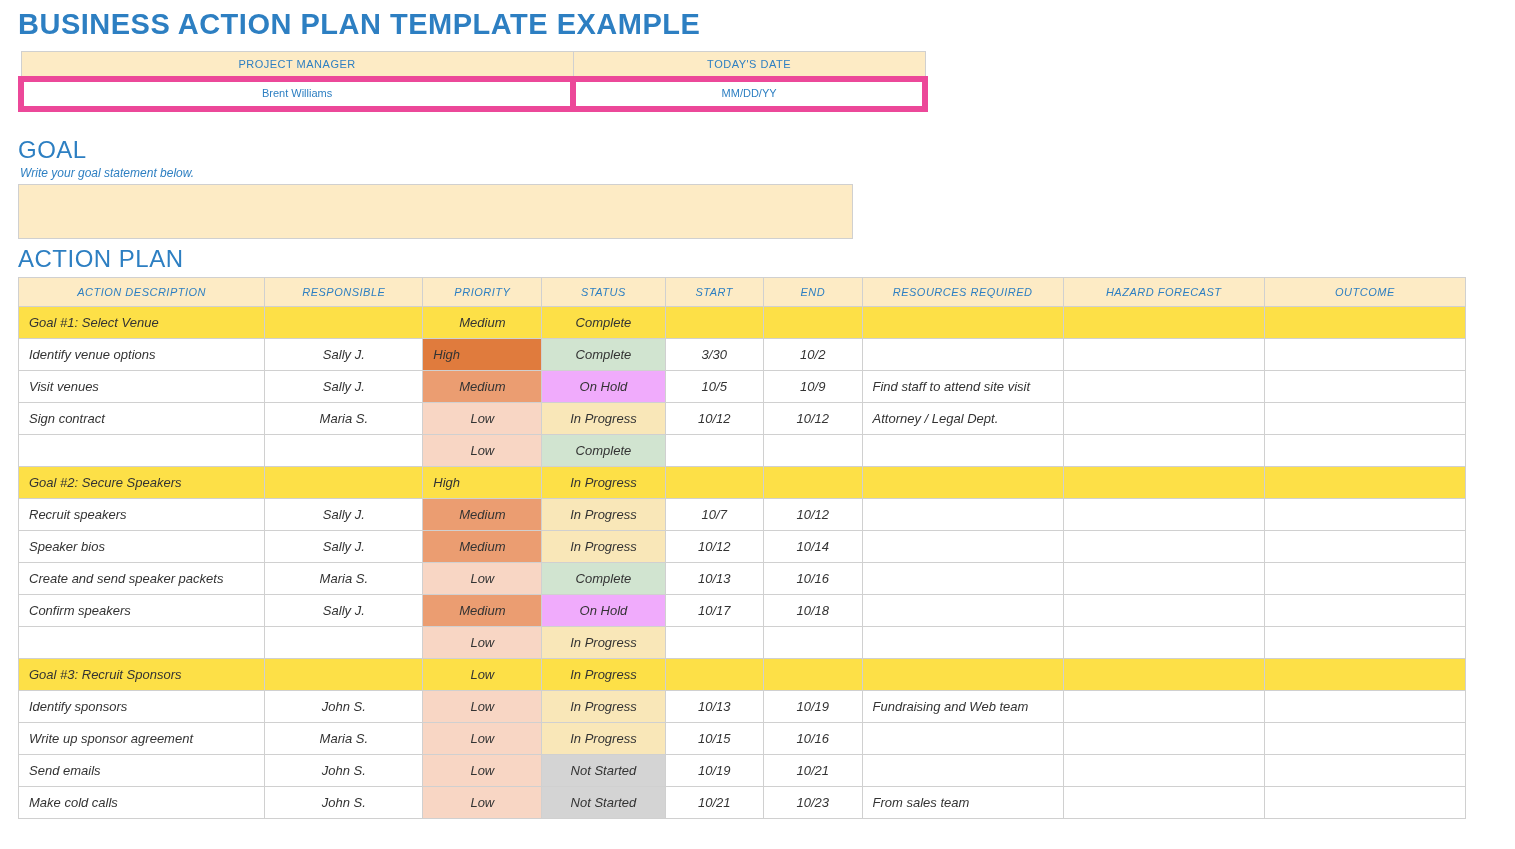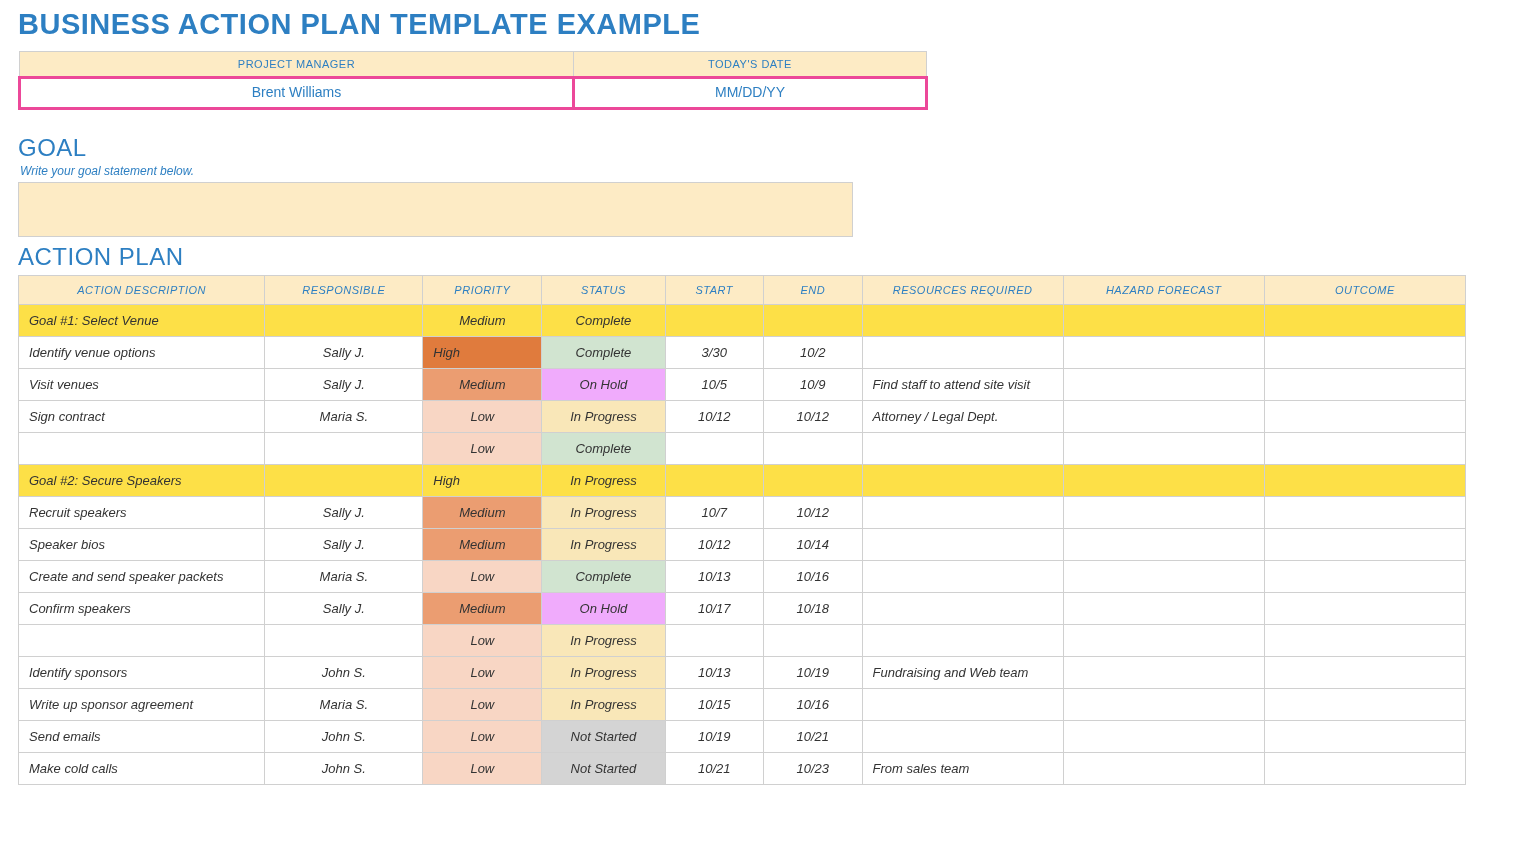--- a/index.html
+++ b/index.html
@@ -45,23 +45,23 @@
     font-weight: 400;
     font-size: 11px;
     letter-spacing: 0.5px;
     text-align: center;
     padding: 6px 4px;
     border: 1px solid #d0d0d0;
   }
   .info-table td {
     text-align: center;
     color: #2d7fc2;
-    font-size: 14px;
+    font-size: 11px;
     padding: 5px 4px 7px 4px;
-    border: 3px solid #ec4899;
+    border: 6px solid #ec4899;
   }
   
   .goal-box {
     width: 835px;
     height: 55px;
     background: #fdebc5;
     border: 1px solid #d0d0d0;
     margin-top: 2px;
   }
   
@@ -276,20 +276,31 @@
         <td class="left"></td>
         <td class="center"></td>
         <td class="pri-low">Low</td>
         <td class="st-inprogress">In Progress</td>
         <td class="center"></td>
         <td class="center"></td>
         <td class="left"></td>
         <td class="left"></td>
         <td class="left"></td>
       </tr>
+      <tr class="goal-row">
+        <td class="left">Goal #3: Recruit Sponsors</td>
+        <td class="center"></td>
+        <td class="pri-low">Low</td>
+        <td class="st-inprogress">In Progress</td>
+        <td class="center"></td>
+        <td class="center"></td>
+        <td class="left"></td>
+        <td class="left"></td>
+        <td class="left"></td>
+      </tr>
       <tr>
         <td class="left">Identify sponsors</td>
         <td class="center">John S.</td>
         <td class="pri-low">Low</td>
         <td class="st-inprogress">In Progress</td>
         <td class="center">10/13</td>
         <td class="center">10/19</td>
         <td class="left">Fundraising and Web team</td>
         <td class="left"></td>
         <td class="left"></td>

